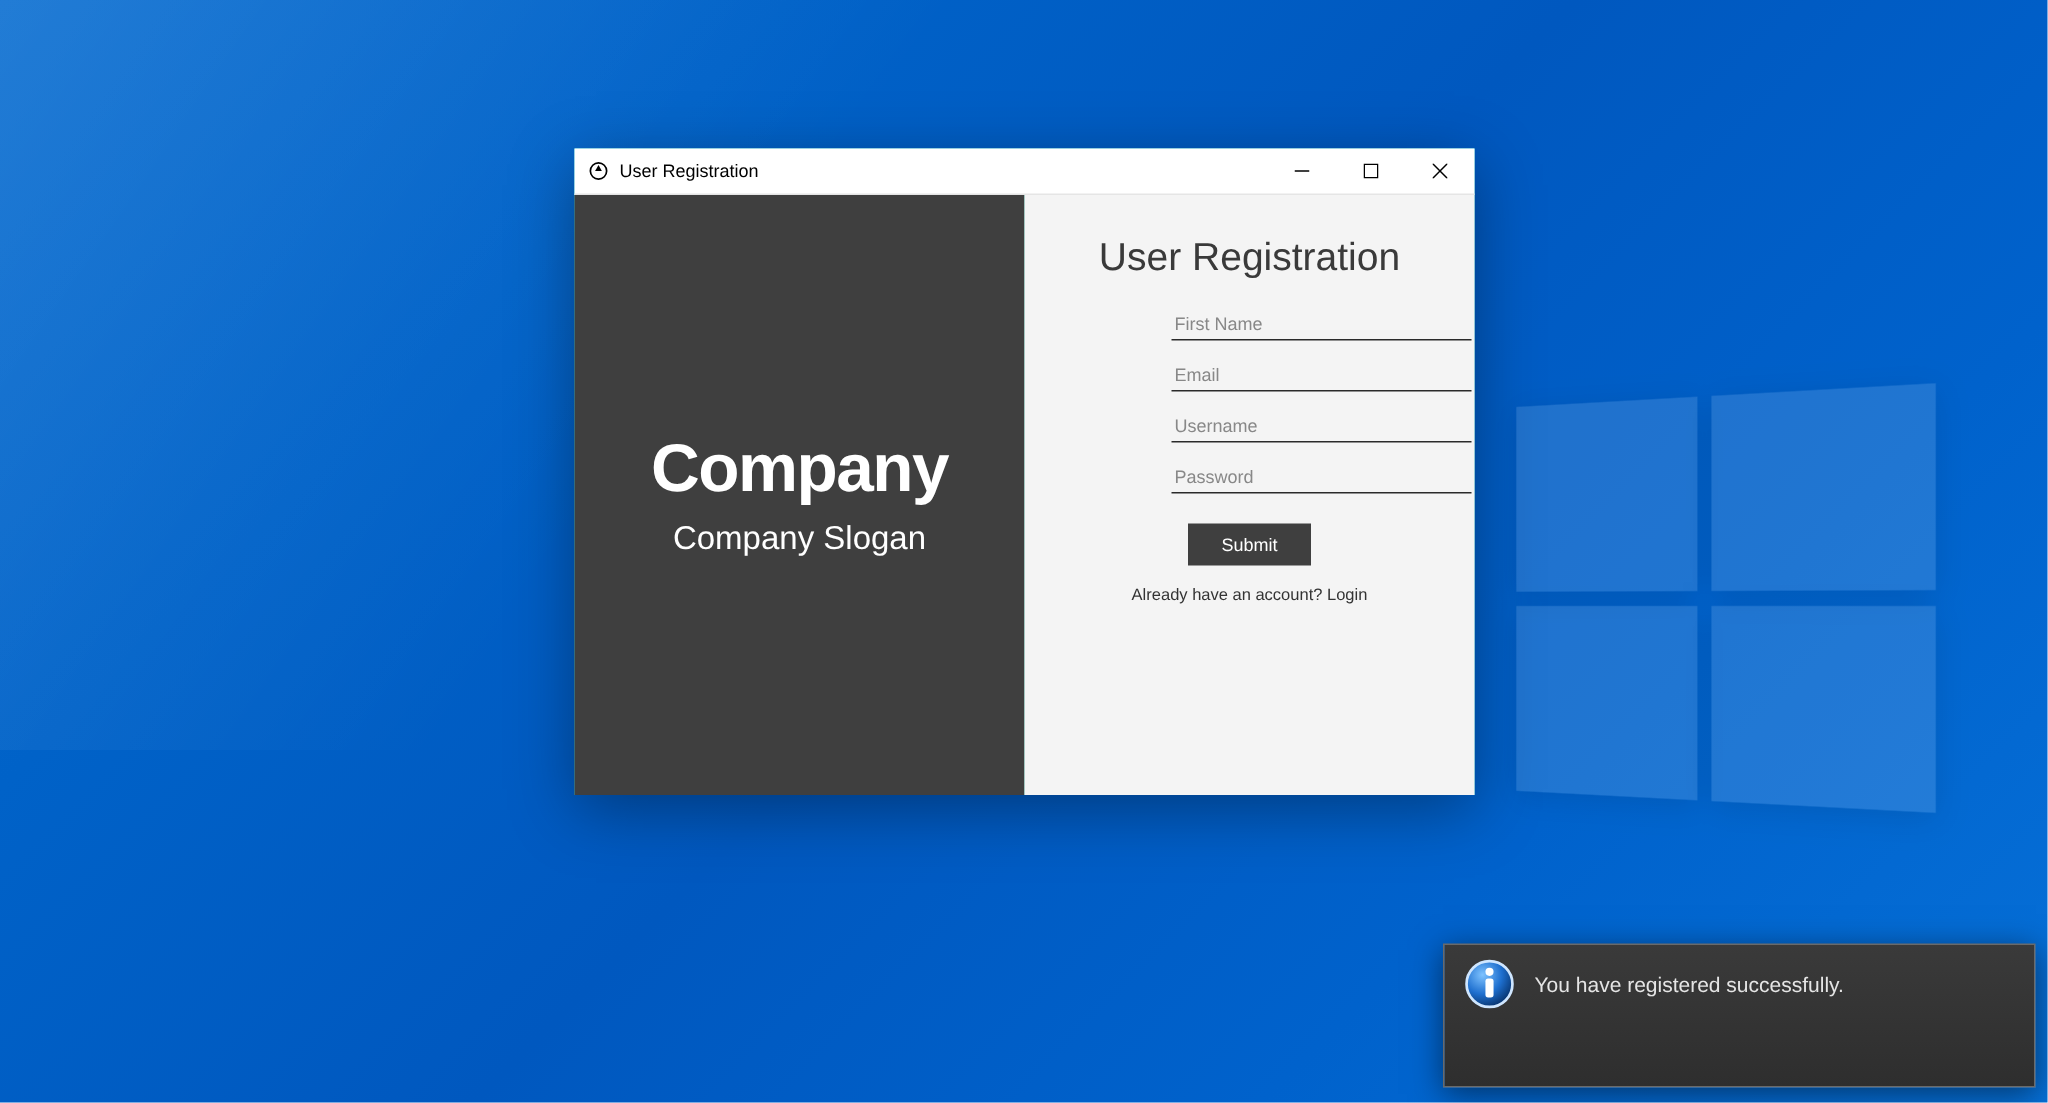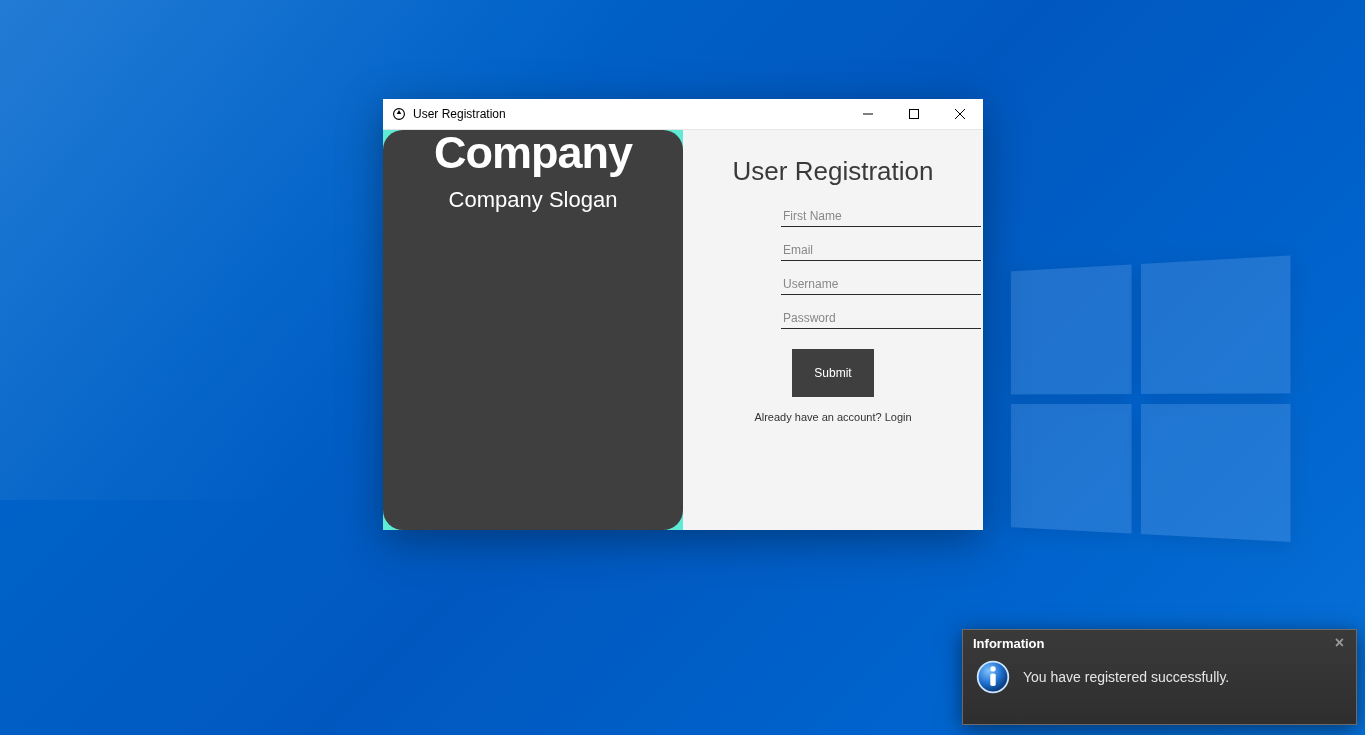--- a/index.html
+++ b/index.html
@@ -79,22 +79,21 @@
       flex: 1;
       display: flex;
     }
     .left-panel {
       width: 300px;
       background: #3f3f3f;
       color: #fff;
       display: flex;
       flex-direction: column;
       align-items: center;
-      justify-content: flex-start;
-      border-radius: 20px;
+      justify-content: center;
     }
     .company-name {
       font-size: 45px;
       font-weight: 700;
       letter-spacing: -1px;
       line-height: 1;
     }
     .company-slogan {
       margin-top: 12px;
       font-size: 22px;
@@ -126,21 +125,21 @@
       font-size: 12px;
       padding: 4px 2px 3px 2px;
       outline: none;
       color: #333;
       font-family: inherit;
       margin-left: 48px;
     }
     .field input::placeholder { color: #888; }
     .submit-btn {
       margin-top: 8px;
-      padding: 17px 22px;
+      padding: 7px 22px;
       background: #3f3f3f;
       color: #fff;
       border: none;
       font-size: 12px;
       cursor: pointer;
       font-family: inherit;
     }
     .login-link {
       margin-top: 14px;
       font-size: 11px;
@@ -240,25 +239,20 @@
       <div class="field"><input type="text" placeholder="Username" style=""></div>
       <div class="field"><input type="password" placeholder="Password" style=""></div>
 
       <button class="submit-btn">Submit</button>
       <div class="login-link">Already have an account? Login</div>
     </div>
   </div>
 </div>
 
 <div class="toast">
-  <div class="toast-header">
-    <span>Information</span>
-    <span class="tspacer"></span>
-    <span class="toast-close">×</span>
-  </div>
   <div class="toast-body">
     <span class="toast-icon">
       <svg viewBox="0 0 40 40" width="36" height="36">
         <defs>
           <radialGradient id="ig" cx="35%" cy="30%" r="70%">
             <stop offset="0%" stop-color="#7fc3ff"></stop>
             <stop offset="60%" stop-color="#1e6fcf"></stop>
             <stop offset="100%" stop-color="#0a3a78"></stop>
           </radialGradient>
         </defs>

